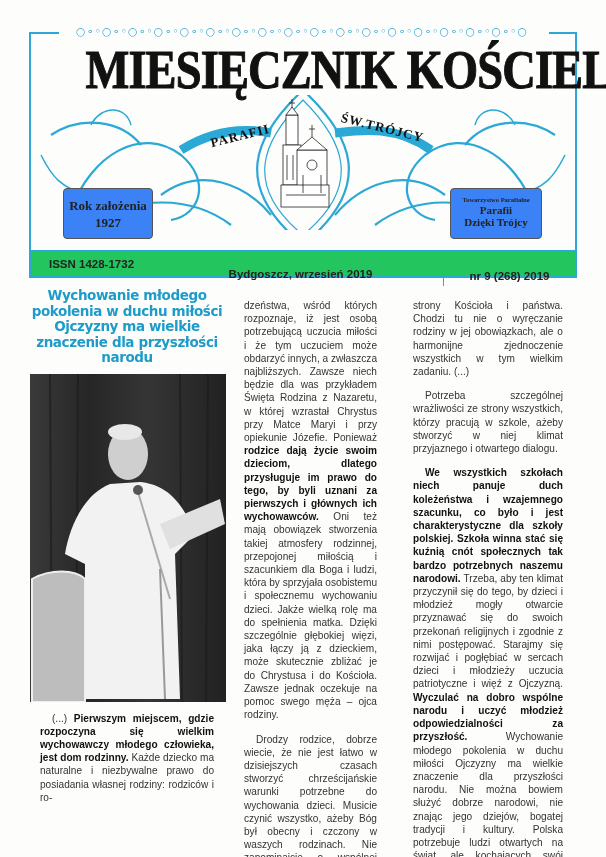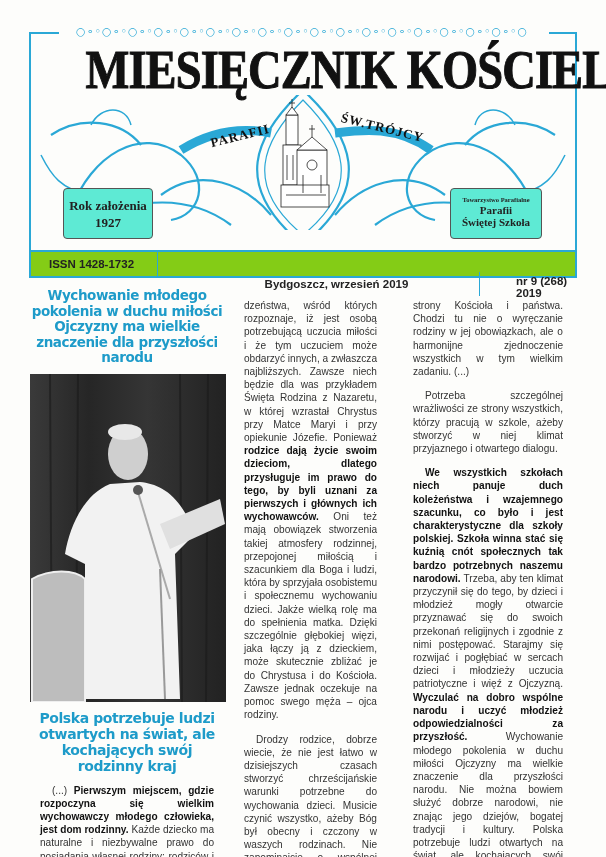--- a/index.html
+++ b/index.html
@@ -24,30 +24,30 @@
     color: #111; letter-spacing: -1px; transform: scaleX(0.86); transform-origin: center;
     -webkit-text-stroke: 1px #111; white-space: nowrap;
   }
   .deco { position: absolute; left: 31px; top: 95px; width: 544px; height: 135px; }
   .ribbon-text {
     position: absolute; font-family: "Liberation Serif", serif; font-weight: bold;
     font-size: 13px; color: #111; letter-spacing: 1px;
   }
   .box-left, .box-right {
     position: absolute; top: 188px; height: 51px; border: 1px solid #555; border-radius: 4px;
-    background: #5eead4; text-align: center; font-family: "Liberation Serif", serif; font-weight: bold; color: #222;
+    background: #3b82f6; text-align: center; font-family: "Liberation Serif", serif; font-weight: bold; color: #222;
   }
   .box-left { left: 63px; width: 90px; font-size: 13px; line-height: 17px; padding-top: 8px; box-sizing: border-box; }
   .box-right { left: 450px; width: 92px; padding-top: 6px; box-sizing: border-box; }
   .box-right .small { font-size: 6.5px; line-height: 9px; }
   .box-right .big { font-size: 11px; line-height: 12px; }
   .info-bar {
     position: absolute; left: 29px; top: 250px; width: 548px; height: 28px;
-    border: 2px solid #2aa8d6; box-sizing: border-box; display: flex; 
-    font-weight: bold; font-size: 11.5px; color: #222; background: #84cc16; gap: 36px;
+    border: 2px solid #2aa8d6; box-sizing: border-box; display: flex; align-items: center;
+    font-weight: bold; font-size: 11.5px; color: #222; background: #22c55e;
   }
   .info-bar .cell { height: 100%; display: flex; align-items: center; box-sizing: border-box; }
   .info-bar .c1 { width: 127px; padding-left: 18px; border-right: 1.5px solid #2aa8d6; }
   .info-bar .c2 { width: 286px; justify-content: center; border-right: 1.5px solid #2aa8d6; margin-top: 20px; }
   .info-bar .c3 { flex: 1; justify-content: center; margin-top: 23px; }
 
   .col { position: absolute; font-size: 10.1px; line-height: 13.2px; color: #333; text-align: justify; }
   .col p { margin: 11px; }
   .col .indent { text-indent: 12px; }
   .col b { color: #111; }
@@ -130,21 +130,21 @@
 <div class="ribbon-text" style="left:210px;top:128px;transform:rotate(-14deg)">PARAFII</div>
 <div class="ribbon-text" style="left:340px;top:120px;transform:rotate(14deg)">ŚW.TRÓJCY</div>
 
 <div class="box-left">
   <div>Rok założenia</div>
   <div>1927</div>
 </div>
 <div class="box-right">
   <div class="small">Towarzystwo Parafialne</div>
   <div class="big">Parafii</div>
-  <div class="big">Świętej Szkoła</div>
+  <div class="big">Dzięki Trójcy</div>
 </div>
 
 <div class="info-bar">
   <div class="cell c1">ISSN 1428-1732</div>
   <div class="cell c2">Bydgoszcz, wrzesień 2019</div>
   <div class="cell c3">nr 9 (268) 2019</div>
 </div>
 
 <div class="col col-left">
   <div class="headline">Wychowanie młodego pokolenia w duchu miłości Ojczyzny ma wielkie znaczenie dla przyszłości narodu</div>
@@ -173,21 +173,20 @@
       <ellipse cx="98" cy="80" rx="20" ry="26" fill="#cfcfcf"></ellipse>
       <ellipse cx="95" cy="58" rx="17" ry="8" fill="#e8e8e8"></ellipse>
 
       <path d="M130 150 L 190 125 L 195 150 L 140 175 Z" fill="#e0e0e0"></path>
 
       <line x1="108" y1="118" x2="140" y2="225" stroke="#aaa" stroke-width="2"></line>
       <line x1="130" y1="195" x2="135" y2="325" stroke="#999" stroke-width="2"></line>
       <circle cx="108" cy="116" r="5" fill="#555"></circle>
     </svg>
   </div>
-  <div class="headline h2">Polska potrzebuje ludzi otwartych na świat, ale kochających swój rodzinny kraj</div>
   <p class="indent" style="margin-top:10px">
     <span>(...) </span><b>Pierwszym miejscem, gdzie rozpoczyna się wielkim wychowawczy młodego człowieka, jest dom rodzinny.</b><span> Każde dziecko ma naturalne i niezbywalne prawo do posiadania własnej rodziny: rodziców i ro-</span>
   </p>
 </div>
 
 <div class="col col-mid">
   <p>
     <span>dzeństwa, wśród których rozpoznaje, iż jest osobą potrzebującą uczucia miłości i że tym uczuciem może obdarzyć innych, a zwłaszcza najbliższych. Zawsze niech będzie dla was przykładem Święta Rodzina z Nazaretu, w której wzrastał Chrystus przy Matce Maryi i przy opiekunie Józefie. Ponieważ </span><b>rodzice dają życie swoim dzieciom, dlatego przysługuje im prawo do tego, by byli uznani za pierwszych i głównych ich wychowawców.</b><span> Oni też mają obowiązek stworzenia takiej atmosfery rodzinnej, przepojonej miłością i szacunkiem dla Boga i ludzi, która by sprzyjała osobistemu i społecznemu wychowaniu dzieci. Jakże wielką rolę ma do spełnienia matka. Dzięki szczególnie głębokiej więzi, jaka łączy ją z dzieckiem, może skutecznie zbliżać je do Chrystusa i do Kościoła. Zawsze jednak oczekuje na pomoc swego męża – ojca rodziny.</span>
   </p>
   <p class="indent">Drodzy rodzice, dobrze wiecie, że nie jest łatwo w dzisiejszych czasach stworzyć chrześcijańskie warunki potrzebne do wychowania dzieci. Musicie czynić wszystko, ażeby Bóg był obecny i czczony w waszych rodzinach. Nie zapominajcie o wspólnej modlitwie codziennej, zwłaszcza wieczornej; o świętowaniu niedzieli i uczestniczeniu we Mszy św. niedzielnej. Jesteście dla swoich dzieci pierwszymi nauczycielami modlitwy i cnót chrześcijańskich i nikt was w tym nie może zastąpić. Zachowujcie religijne zwyczaje i pielęgnujcie tradycję chrześcijańską, uczcie wasze dzieci szacunku dla każdego człowieka. Niech waszym największym pragnieniem będzie wychowanie młodego pokolenia w łączności z Chrystusem i Kościołem. Tylko w ten sposób dochowacie wierności waszemu powołaniu rodzicielskiemu i potrzebom duchowym waszych dzieci.</p>

